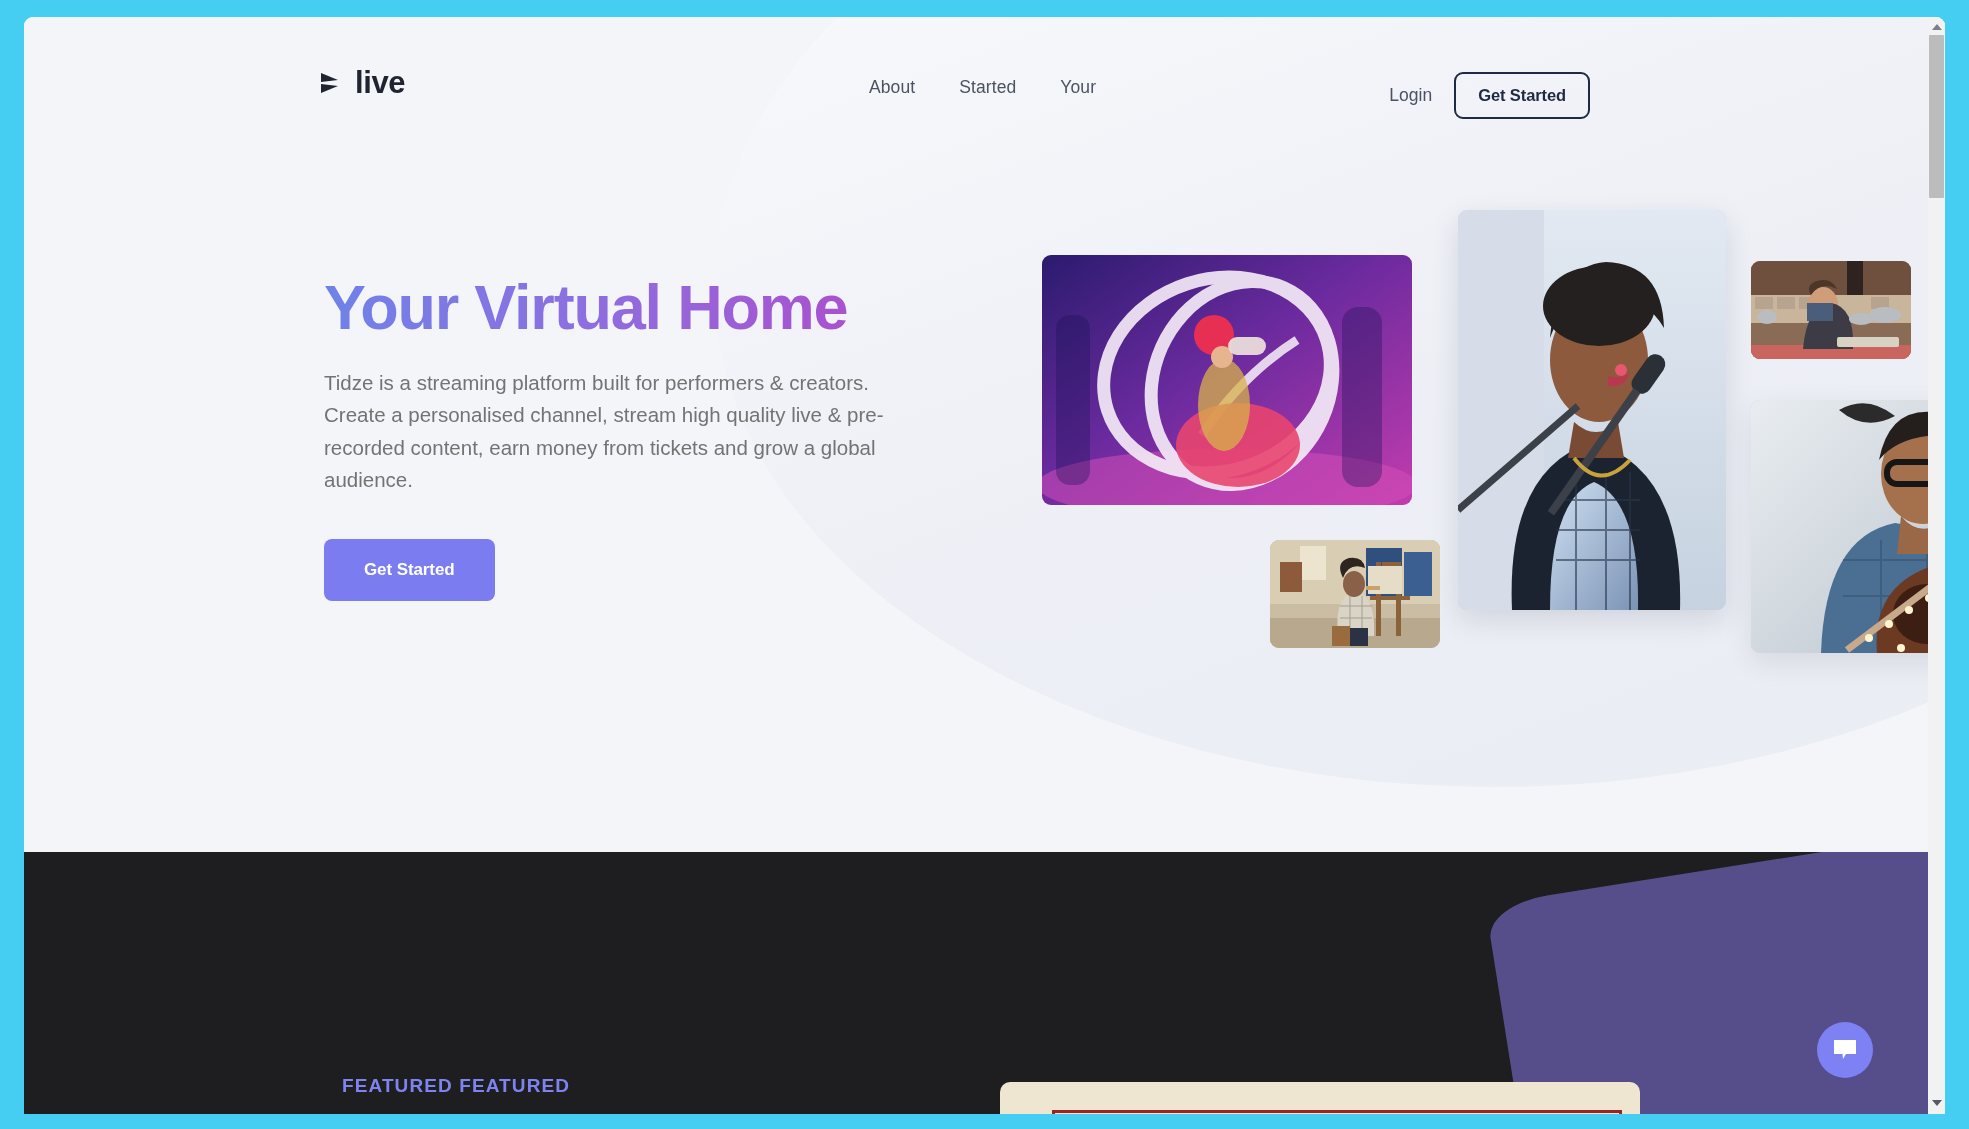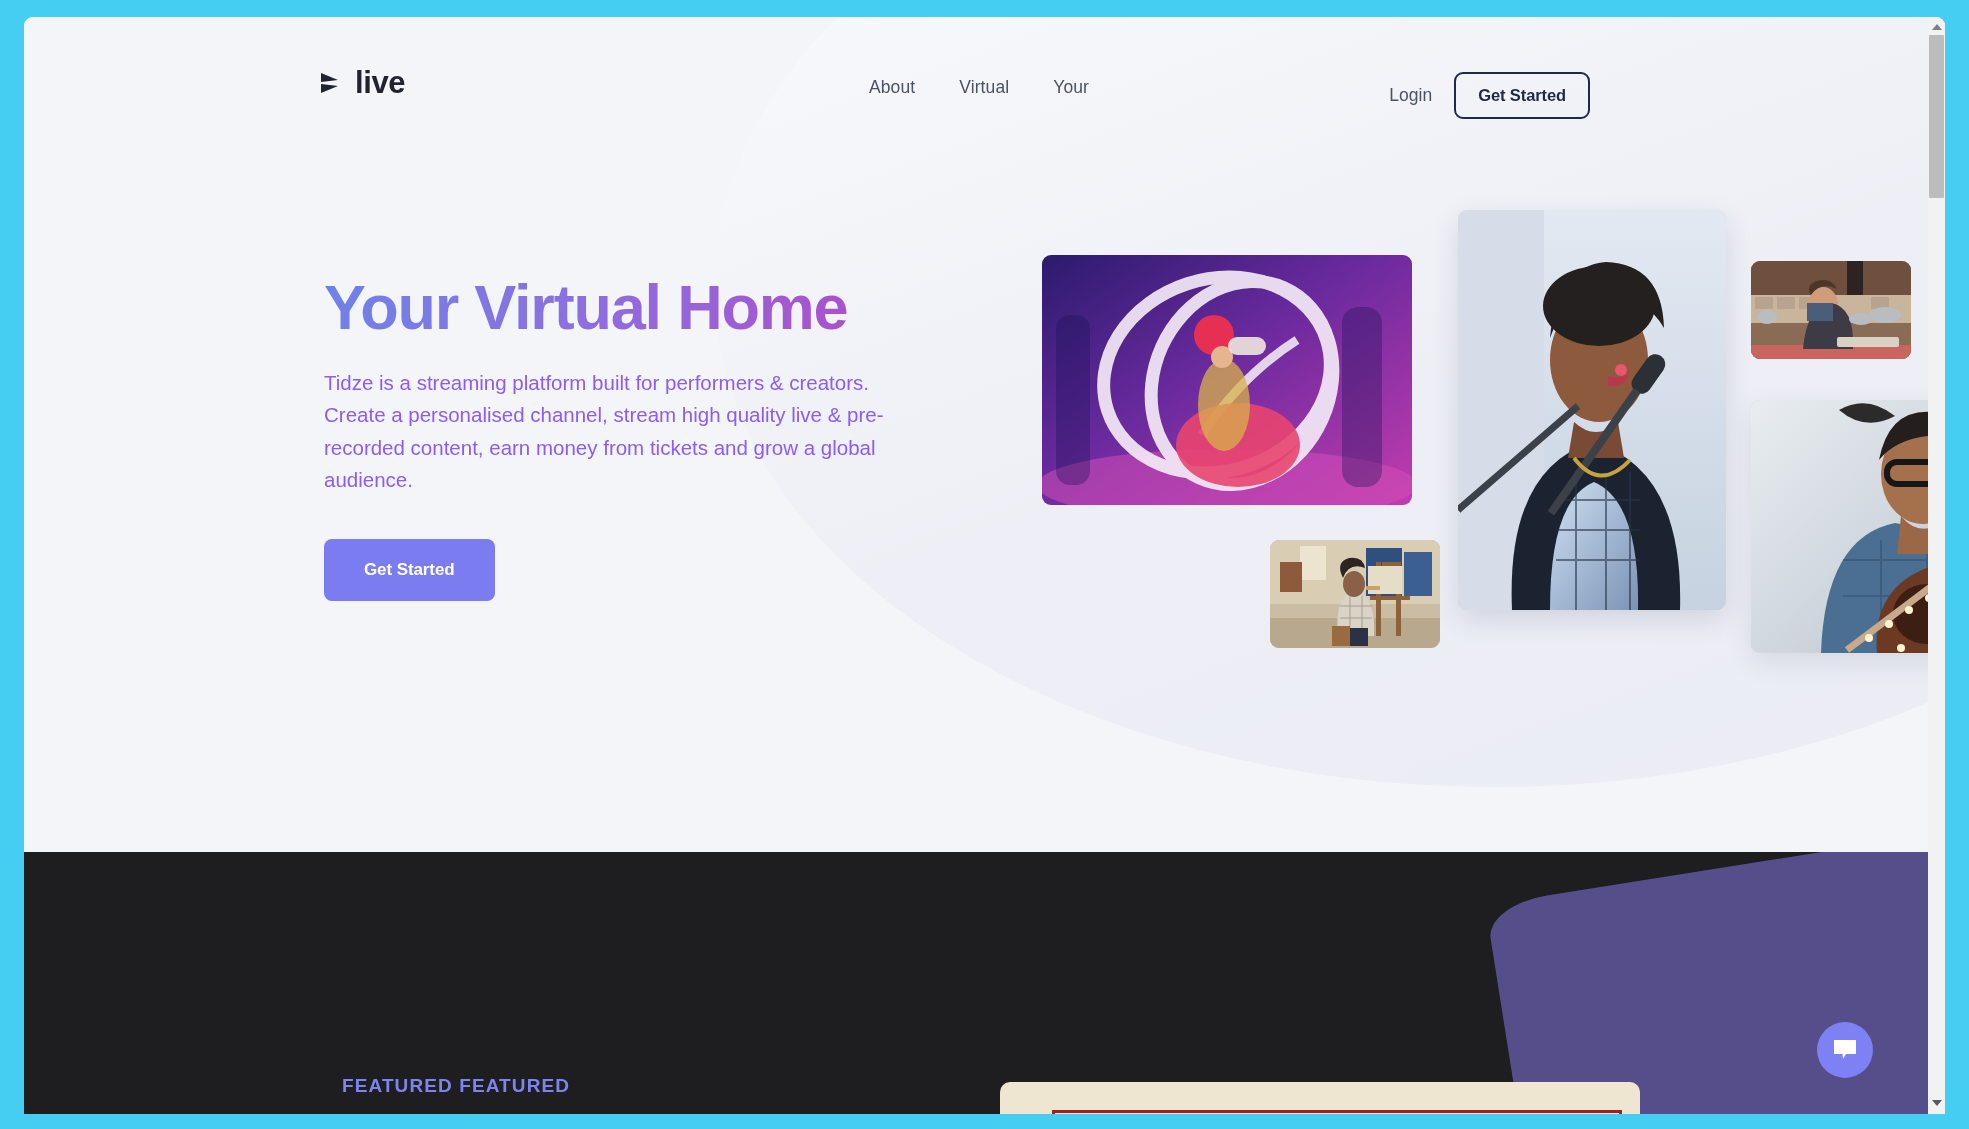--- a/index.html
+++ b/index.html
@@ -186,21 +186,21 @@
     -webkit-background-clip: text;
     background-clip: text;
     -webkit-text-fill-color: transparent;
     color: transparent;
     white-space: nowrap;
   }
   .subcopy {
     margin-top: 26px;
     font-size: 20.5px;
     line-height: 1.58;
-    color: #8b5cf6;
+    color: #737373;
     width: 600px;
   }
   .btn-primary {
     margin-top: 42px;
     display: inline-block;
     background: #7a7cf0;
     color: #ffffff;
     border: none;
     border-radius: 8px;
     font-family: "Liberation Sans", sans-serif;
@@ -317,21 +317,21 @@
             <svg viewBox="0 0 22 26" xmlns="http://www.w3.org/2000/svg">
               <path d="M1 3 L18 10 L1 12 Z" fill="#1f2430"></path>
               <path d="M1 14 L18 16 L1 23 Z" fill="#1f2430"></path>
             </svg>
           </span>
           <span class="logo-text">live</span>
         </div>
 
         <div class="nav-links">
           <span class="nav-link">About</span>
-          <span class="nav-link">Virtual</span>
+          <span class="nav-link">Started</span>
           <span class="nav-link">Your</span>
         </div>
 
         <div class="nav-right">
           <span class="login-link">Login</span>
           <button class="btn-outline">Get Started</button>
         </div>
       </nav>
 
       <div class="hero-copy">

